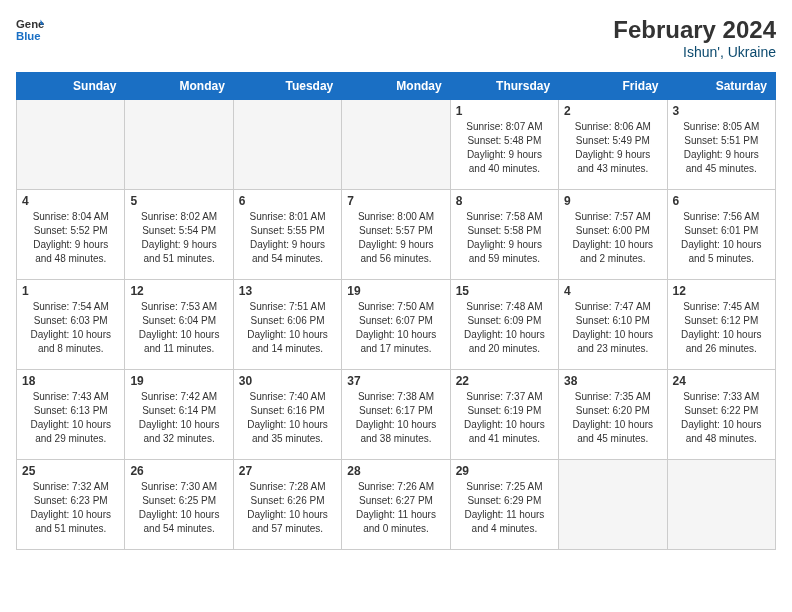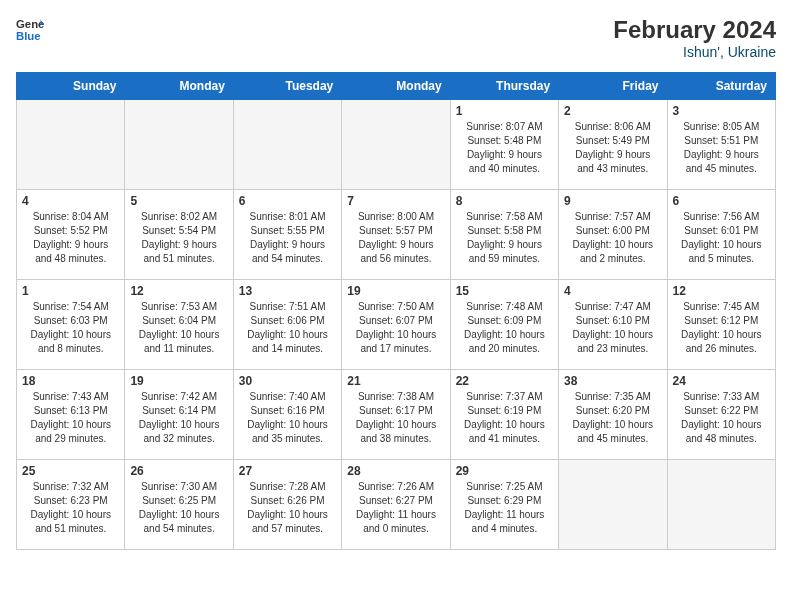--- a/index.html
+++ b/index.html
@@ -194,21 +194,21 @@
         </td>
         <td>
           <div class="day-num">19</div>
           <div class="day-info">Sunrise: 7:42 AM<br>Sunset: 6:14 PM<br>Daylight: 10 hours<br>and 32 minutes.</div>
         </td>
         <td>
           <div class="day-num">30</div>
           <div class="day-info">Sunrise: 7:40 AM<br>Sunset: 6:16 PM<br>Daylight: 10 hours<br>and 35 minutes.</div>
         </td>
         <td>
-          <div class="day-num">21</div>
+          <div class="day-num">37</div>
           <div class="day-info">Sunrise: 7:38 AM<br>Sunset: 6:17 PM<br>Daylight: 10 hours<br>and 38 minutes.</div>
         </td>
         <td>
           <div class="day-num">22</div>
           <div class="day-info">Sunrise: 7:37 AM<br>Sunset: 6:19 PM<br>Daylight: 10 hours<br>and 41 minutes.</div>
         </td>
         <td>
           <div class="day-num">38</div>
           <div class="day-info">Sunrise: 7:35 AM<br>Sunset: 6:20 PM<br>Daylight: 10 hours<br>and 45 minutes.</div>
         </td>

